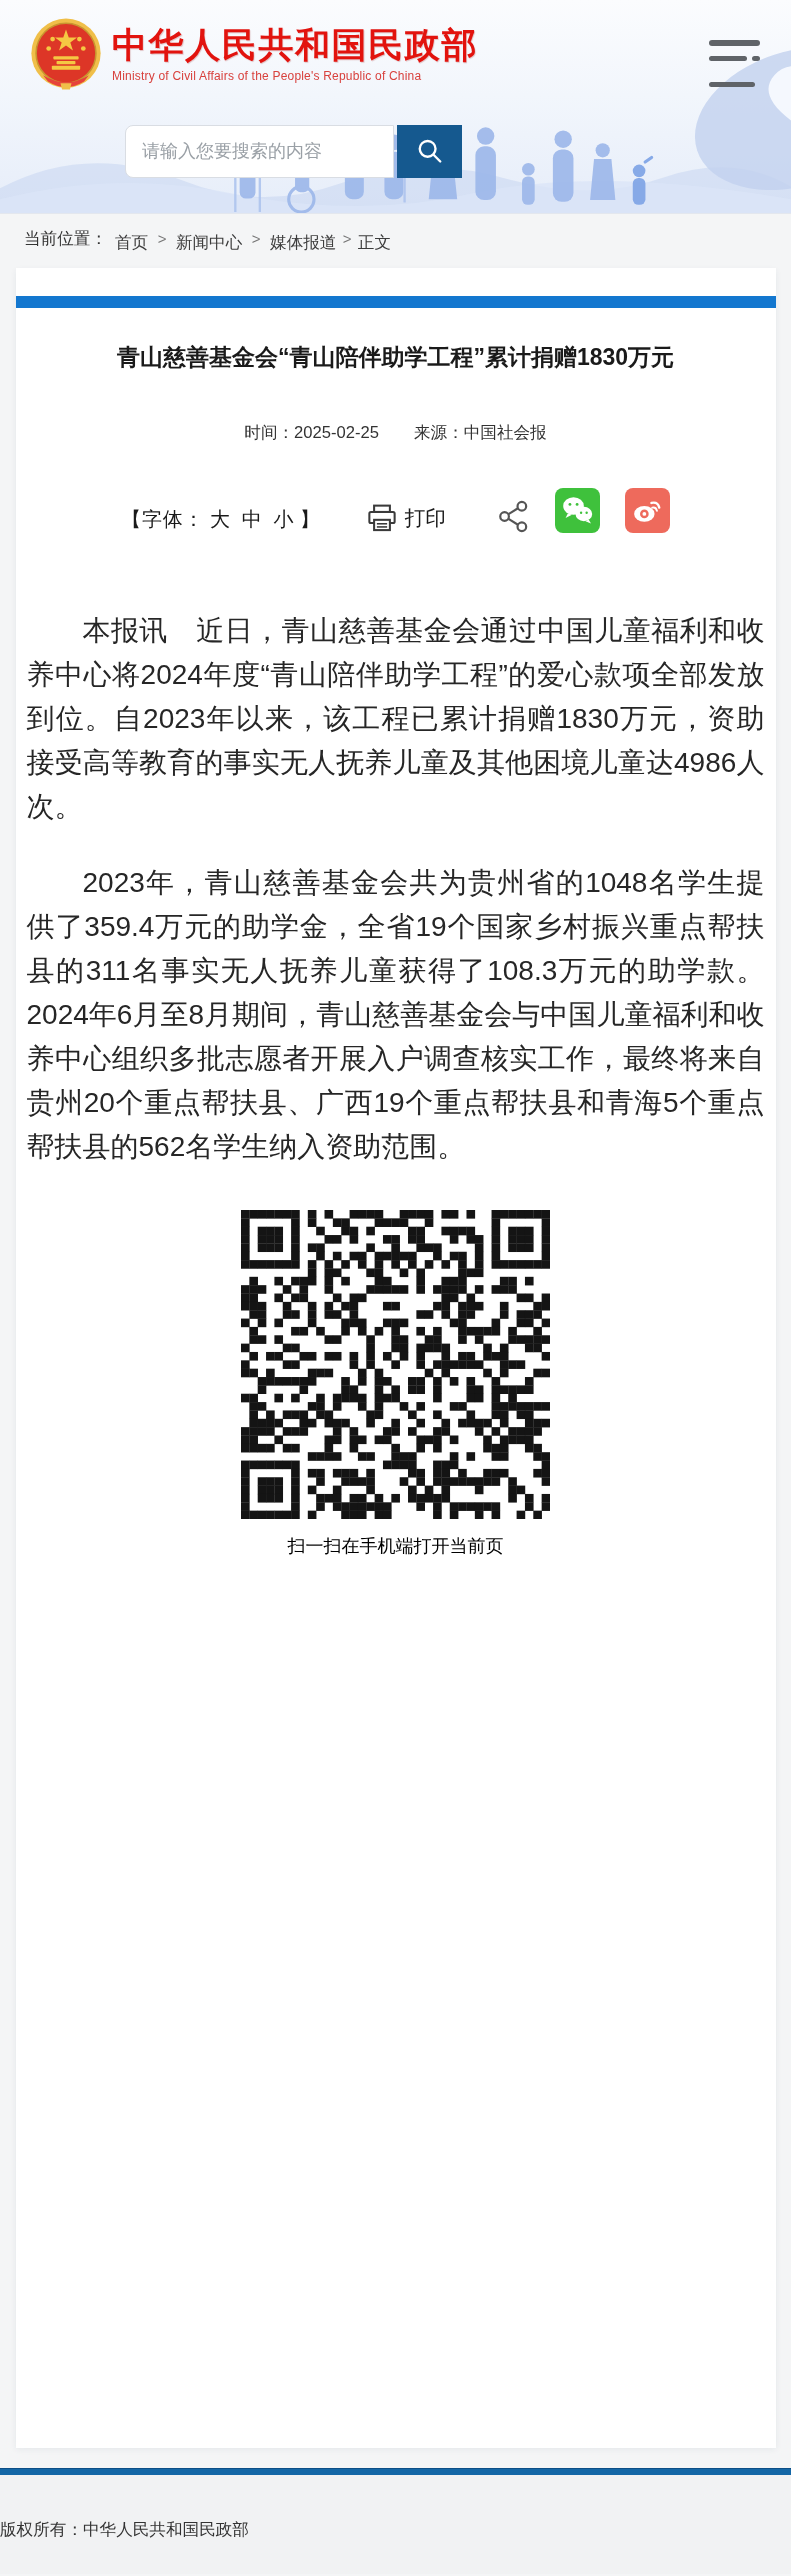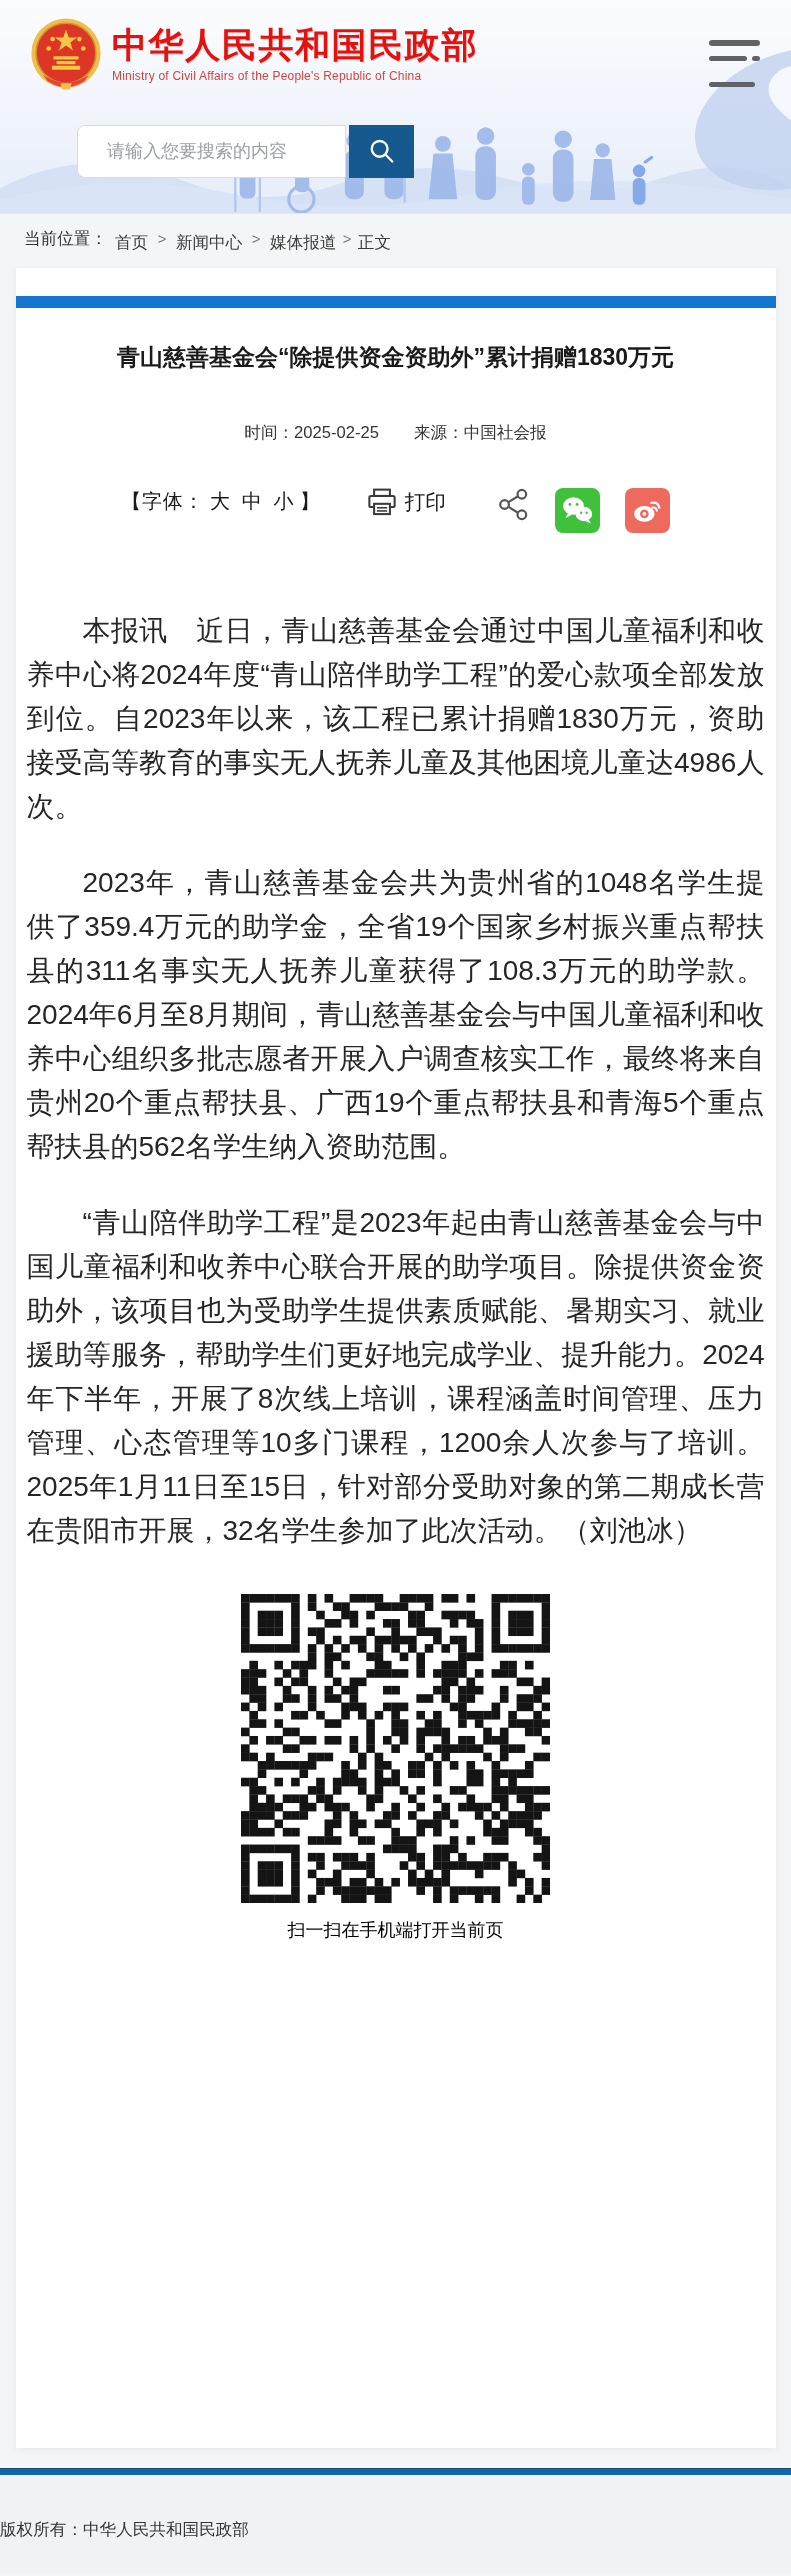--- a/index.html
+++ b/index.html
@@ -28,21 +28,21 @@
   .site-subtitle { color:#d8413d; font-size:12px; margin-top:4.7px; letter-spacing:0.2px; }
   .menu-btn { position:absolute; right:30px; top:40px; width:52px; height:44px; cursor:pointer; }
   .menu-line { height:5.5px; border-radius:3.2px; background:#5f6368; margin-bottom:10.3px; }
   .menu-line.l1 { width:51px; }
   .menu-line.l2 { width:38px; display:inline-block; vertical-align:top; }
   .menu-dot { width:8.7px; height:5.5px; border-radius:3.2px; background:#5f6368; display:inline-block; margin-left:4.7px; vertical-align:top; }
   .menu-line.l3 { width:46px; margin-bottom:0; }
   .search-row { position:absolute; left:77px; top:125px; display:flex; }
   .search-input {
     width:269px; height:53px; background:#fff; border:0.8px solid #d9dde3;
-    border-radius:8px 0 0 8px; font-size:18px; padding:0 29px; color:#333; outline:none;
+    border-radius:8px 0 0 8px; font-size:18px; padding:0 16px; color:#333; outline:none;margin-left:48px;
   }
   .search-input::placeholder { color:#9aa0a6; }
   .search-btn {
     width:65px; height:53px; margin-left:3.2px; background:#15598f; border:none; cursor:pointer;
     display:flex; align-items:center; justify-content:center;
   }
   
   .breadcrumb-bar { height:49px; display:flex; align-items:center; padding-left:24px; font-size:16.6px; color:#333; }
   .crumb { color:#3c3c3c; cursor:pointer;margin-top:8px; }
   .crumb.current { cursor:default; }
@@ -53,21 +53,21 @@
     box-shadow:0 1.6px 6.3px rgba(30,50,90,.07); overflow:hidden; position:relative;
   }
   .card-topbar { margin-top:28px; height:12px; background:#1377cf; }
   .article-title {
     margin:34px 12.7px 0; text-align:center; font-size:23px; font-weight:bold;
     color:#1a1a1a; line-height:1.35;
   }
   .article-meta { margin-top:49px; text-align:center; font-size:16.6px; color:#333; }
   .article-meta .gap { display:inline-block; width:35px; }
   .toolbar {
-    margin-top:44px; display:flex; align-items:flex-start; justify-content:center;
+    margin-top:44px; display:flex; align-items:flex-end; justify-content:center;
     font-size:20px; color:#1a1a1a;
   }
   .font-ctl { letter-spacing:0.8px; }
   .font-size-btn { cursor:pointer; margin:0 5.5px; }
   .print-btn { display:flex; align-items:center; margin-left:46px; cursor:pointer; }
   .print-btn .lbl { margin-left:8px; font-size:20.6px; }
   .share-btn { margin-left:52px; cursor:pointer; display:flex; align-items:center; }
   .sns { width:45px; height:45px; border-radius:8px; margin-left:25px; cursor:pointer;
          display:flex; align-items:center; justify-content:center; }
   .sns.wechat { background:#3fc13c; }
@@ -189,21 +189,21 @@
   <span class="crumb">新闻中心</span>
   <span class="crumb-sep">&gt;</span>
   <span class="crumb">媒体报道</span>
   <span class="crumb-sep" style="margin:0 6.3px;">&gt;</span>
   <span class="crumb current">正文</span>
 </div>
 
 <div class="card">
   <div class="card-topbar"></div>
 
-  <h1 class="article-title">青山慈善基金会“除提供资金资助外”累计捐赠1830万元</h1>
+  <h1 class="article-title">青山慈善基金会“青山陪伴助学工程”累计捐赠1830万元</h1>
 
   <div class="article-meta">
     <span>时间：</span><span>2025-02-25</span><span class="gap"></span><span>来源：</span><span>中国社会报</span>
   </div>
 
   <div class="toolbar">
     <span class="font-ctl">
       <span>【字体：</span><span class="font-size-btn">大</span><span class="font-size-btn">中</span><span class="font-size-btn">小</span><span>】</span>
     </span>
 
@@ -248,21 +248,20 @@
         <circle cx="17" cy="24" r="2.4" fill="#fff"></circle>
         <path d="M26,10 q8,-2 10,6" fill="none" stroke="#fff" stroke-width="3" stroke-linecap="round"></path>
         <path d="M27,16 q5,-1 6,4" fill="none" stroke="#fff" stroke-width="2.4" stroke-linecap="round"></path>
       </svg>
     </span>
   </div>
 
   <div class="article-body">
     <p>本报讯　近日，青山慈善基金会通过中国儿童福利和收养中心将2024年度“青山陪伴助学工程”的爱心款项全部发放到位。自2023年以来，该工程已累计捐赠1830万元，资助接受高等教育的事实无人抚养儿童及其他困境儿童达4986人次。</p>
     <p>2023年，青山慈善基金会共为贵州省的1048名学生提供了359.4万元的助学金，全省19个国家乡村振兴重点帮扶县的311名事实无人抚养儿童获得了108.3万元的助学款。2024年6月至8月期间，青山慈善基金会与中国儿童福利和收养中心组织多批志愿者开展入户调查核实工作，最终将来自贵州20个重点帮扶县、广西19个重点帮扶县和青海5个重点帮扶县的562名学生纳入资助范围。</p>
-    <p>“青山陪伴助学工程”是2023年起由青山慈善基金会与中国儿童福利和收养中心联合开展的助学项目。除提供资金资助外，该项目也为受助学生提供素质赋能、暑期实习、就业援助等服务，帮助学生们更好地完成学业、提升能力。2024年下半年，开展了8次线上培训，课程涵盖时间管理、压力管理、心态管理等10多门课程，1200余人次参与了培训。2025年1月11日至15日，针对部分受助对象的第二期成长营在贵阳市开展，32名学生参加了此次活动。（刘池冰）</p>
   </div>
 
   <div class="qr-wrap">
     <svg id="qr-svg" class="qr-box" viewBox="0 0 390 390" xmlns="http://www.w3.org/2000/svg">
         <rect width="390" height="390" fill="#fff"></rect>
         <g fill="#141414">
           <rect x="0.00" y="0.00" width="10.89" height="10.89"></rect>
           <rect x="10.54" y="0.00" width="10.89" height="10.89"></rect>
           <rect x="21.08" y="0.00" width="10.89" height="10.89"></rect>
           <rect x="31.62" y="0.00" width="10.89" height="10.89"></rect>

